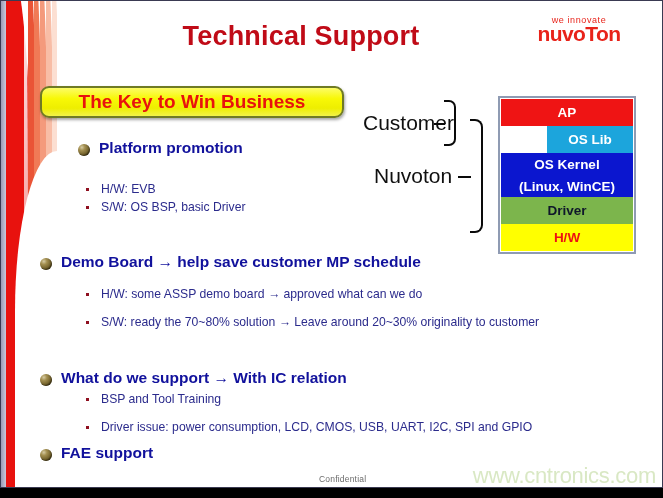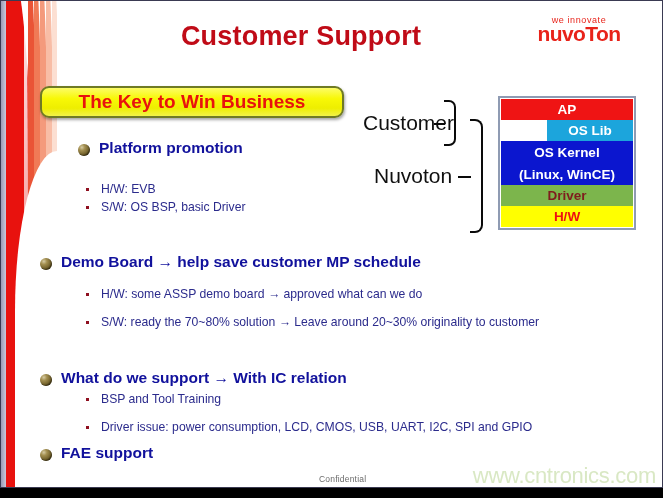--- a/index.html
+++ b/index.html
@@ -170,33 +170,33 @@
   #stack {
     position: absolute;
     left: 497px; top: 95px;
     width: 138px;
     box-sizing: border-box;
     border: 2px solid #8f9bb3;
     background: #ffffff;
     padding: 1px;
   }
   .layer {
-    height: 21px;
+    height: 27px;
     display: flex;
     align-items: center;
     justify-content: center;
     font-size: 13.5px;
     font-weight: bold;
     white-space: nowrap;
   }
   .layer.ap      { background: #ef1414; color: #ffffff; }
   .layer.oslib   { background: #1ca5dc; color: #ffffff; margin-left: 46px; }
   .layer.kern1   { background: #0b16cf; color: #ffffff; height: 22px; }
   .layer.kern2   { background: #0b16cf; color: #ffffff; height: 22px; }
-  .layer.driver  { background: #7cb54c; color: #7f1d1d; }
+  .layer.driver  { background: #7cb54c; color: #0f172a; }
   .layer.hw      { background: #ffff00; color: #ee1111; }
 
   
   .brace-label {
     position: absolute;
     font-size: 21px;
     color: #101010;
     white-space: nowrap;
   }
   #lbl-customer { left: 362px; top: 110px; }
@@ -260,21 +260,21 @@
     <div class="stripe s1"></div>
     <div class="stripe s-hl"></div>
     <div class="stripe s2"></div>
     <div class="stripe s3"></div>
     <div class="stripe s4"></div>
     <div class="stripe s5"></div>
     <div class="stripe s6"></div>
     <div class="deco-cover"></div>
   </div>
 
-  <div id="title">Customer Support</div>
+  <div id="title">Technical Support</div>
 
   <div id="logo">
     <div class="tag">we innovate</div>
     <div class="word">nuvoTon</div>
   </div>
 
   <div id="key-box">
     <span class="label">The Key to Win Business</span>
   </div>
 

